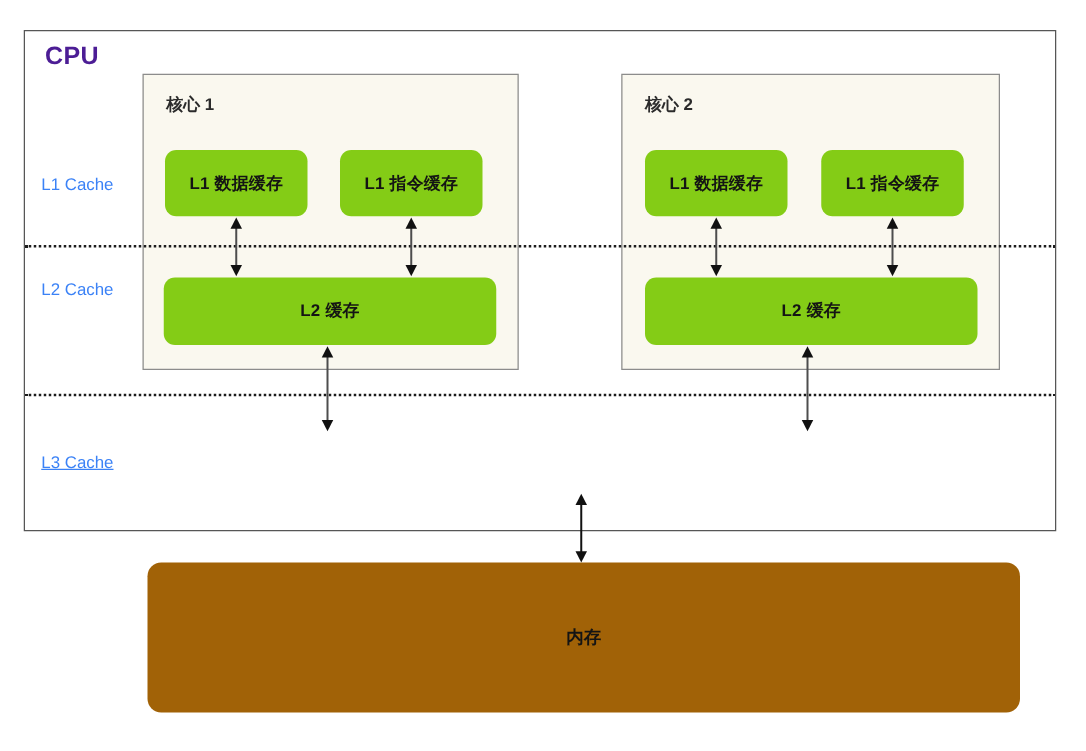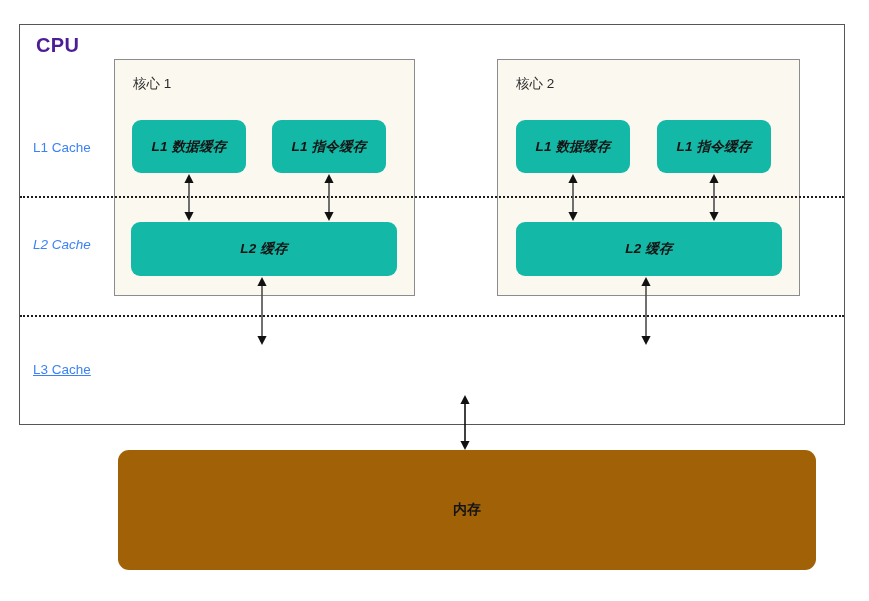--- a/index.html
+++ b/index.html
@@ -48,39 +48,38 @@
     box-sizing: border-box;
   }
   .core-1 { left: 114px; top: 59px; width: 301px; height: 237px; }
   .core-2 { left: 497px; top: 59px; width: 303px; height: 237px; }
   .core-label {
     position: absolute;
     left: 18px;
     top: 15px;
     font-size: 13.5px;
     color: #2b2b2b;
-    font-weight: normal;
+    font-weight: bold;
     text-align: right;
   }
 
   
   .cache {
     position: absolute;
-    background: #14b8a6;
+    background: #84cc16;
     border-radius: 9px;
     display: flex;
     align-items: center;
     justify-content: center;
     box-sizing: border-box;
     font-size: 13.5px;
     font-weight: bold;
     color: #141414;
     text-align: center;
     letter-spacing: 0.2px;
-    font-style: italic;
   }
 
   
   .c1-l1d { left: 132px; top: 120px; width: 114px; height: 53px; }
   .c1-l1i { left: 272px; top: 120px; width: 114px; height: 53px; }
   .c1-l2  { left: 131px; top: 222px; width: 266px; height: 54px; }
 
   
   .c2-l1d { left: 516px; top: 120px; width: 114px; height: 53px; }
   .c2-l1i { left: 657px; top: 120px; width: 114px; height: 53px; }
@@ -109,21 +108,21 @@
 
   
   .row-label {
     position: absolute;
     left: 33px;
     font-size: 13.5px;
     color: #3b82f6;
     white-space: nowrap;
   }
   .lbl-l1 { top: 140px; }
-  .lbl-l2 { top: 237px; font-style: italic; }
+  .lbl-l2 { top: 224px; }
   .lbl-l3 { top: 362px; text-decoration: underline; }
 
   
   .divider {
     position: absolute;
     left: 20px;
     width: 824px;
     height: 0;
     border-top: 2px dotted #1c1c1c;
   }

